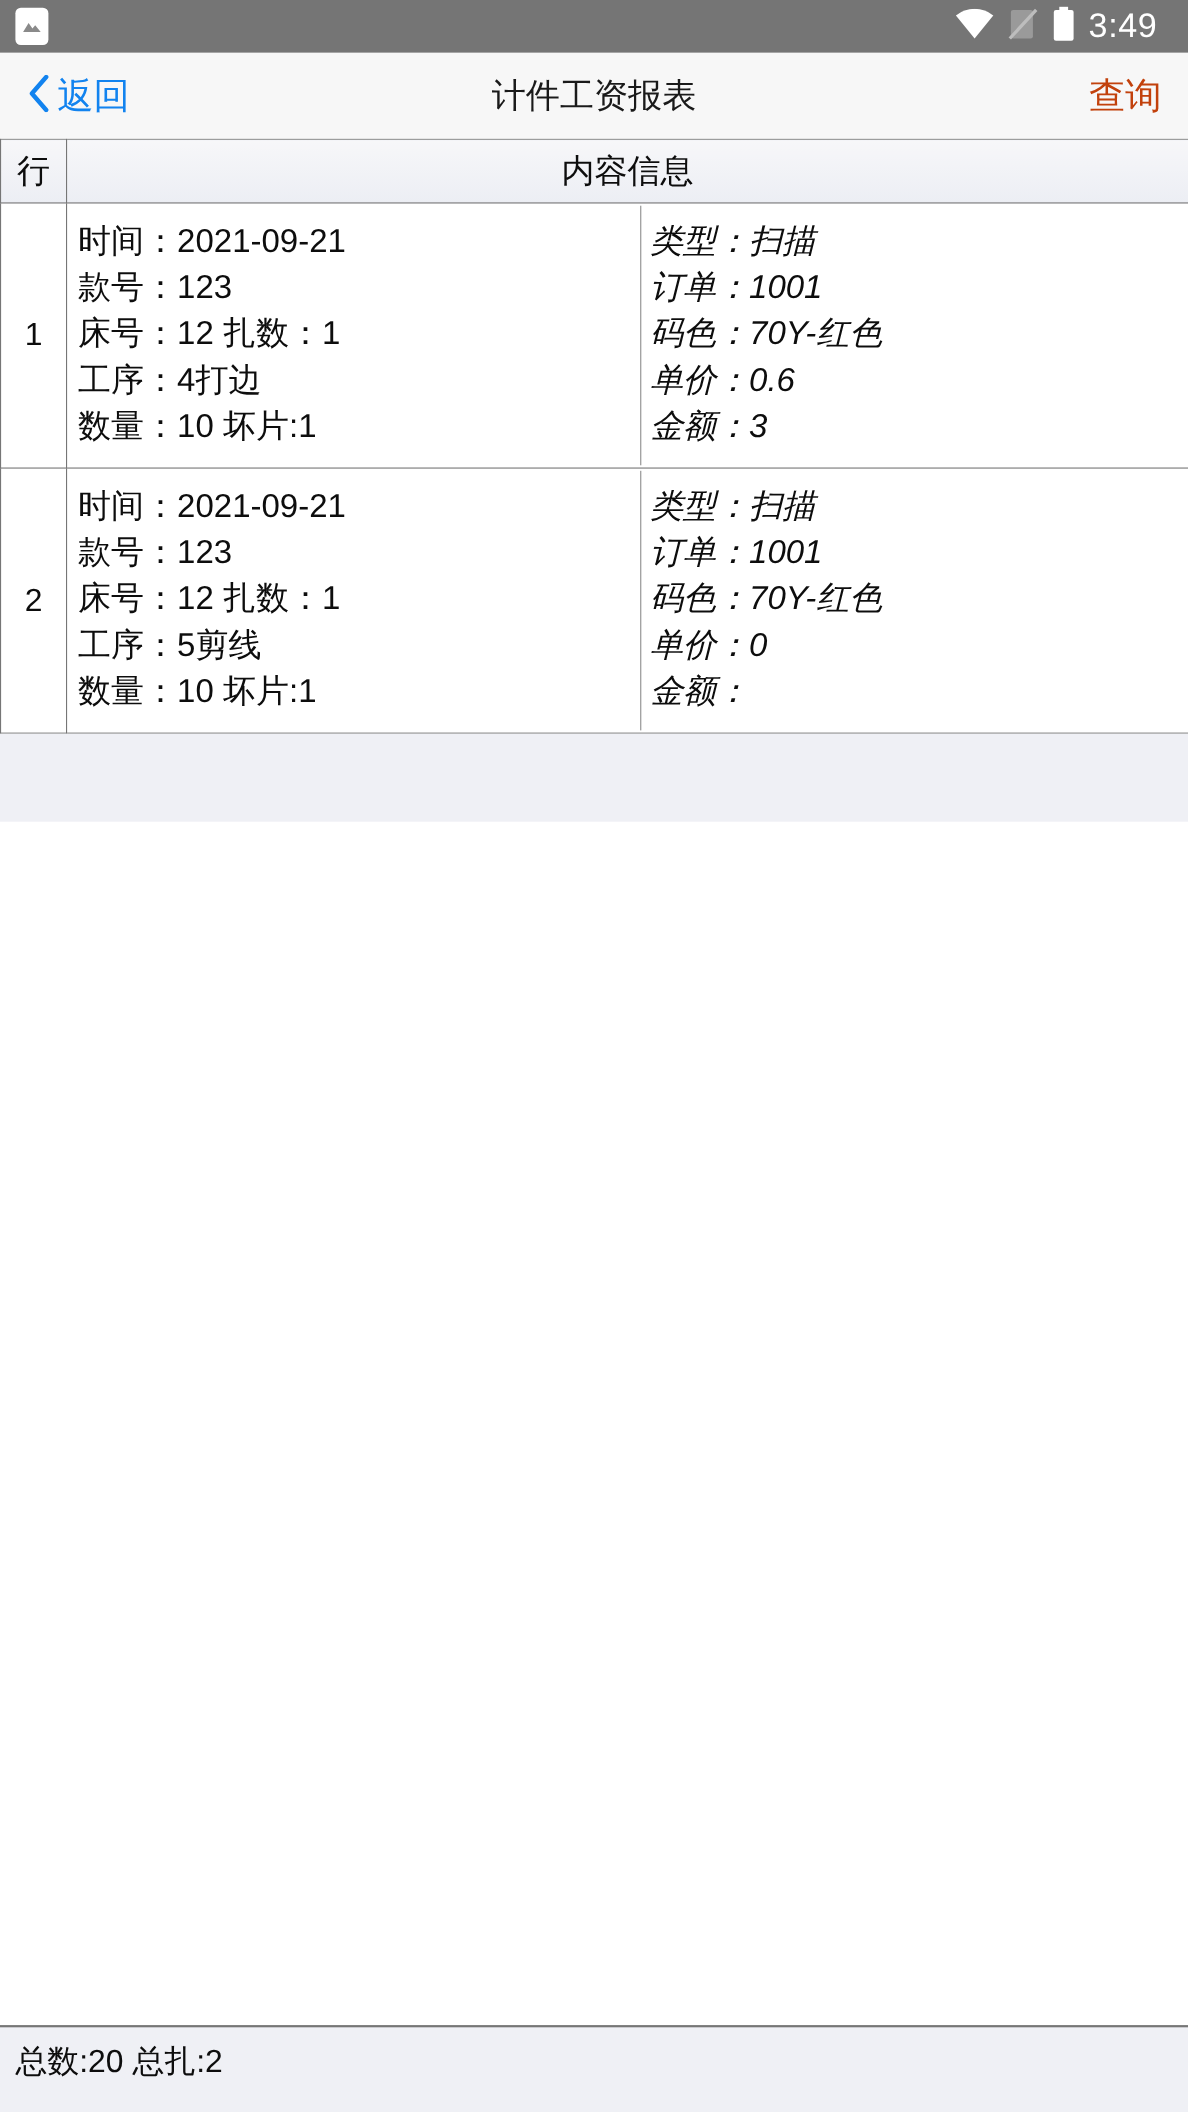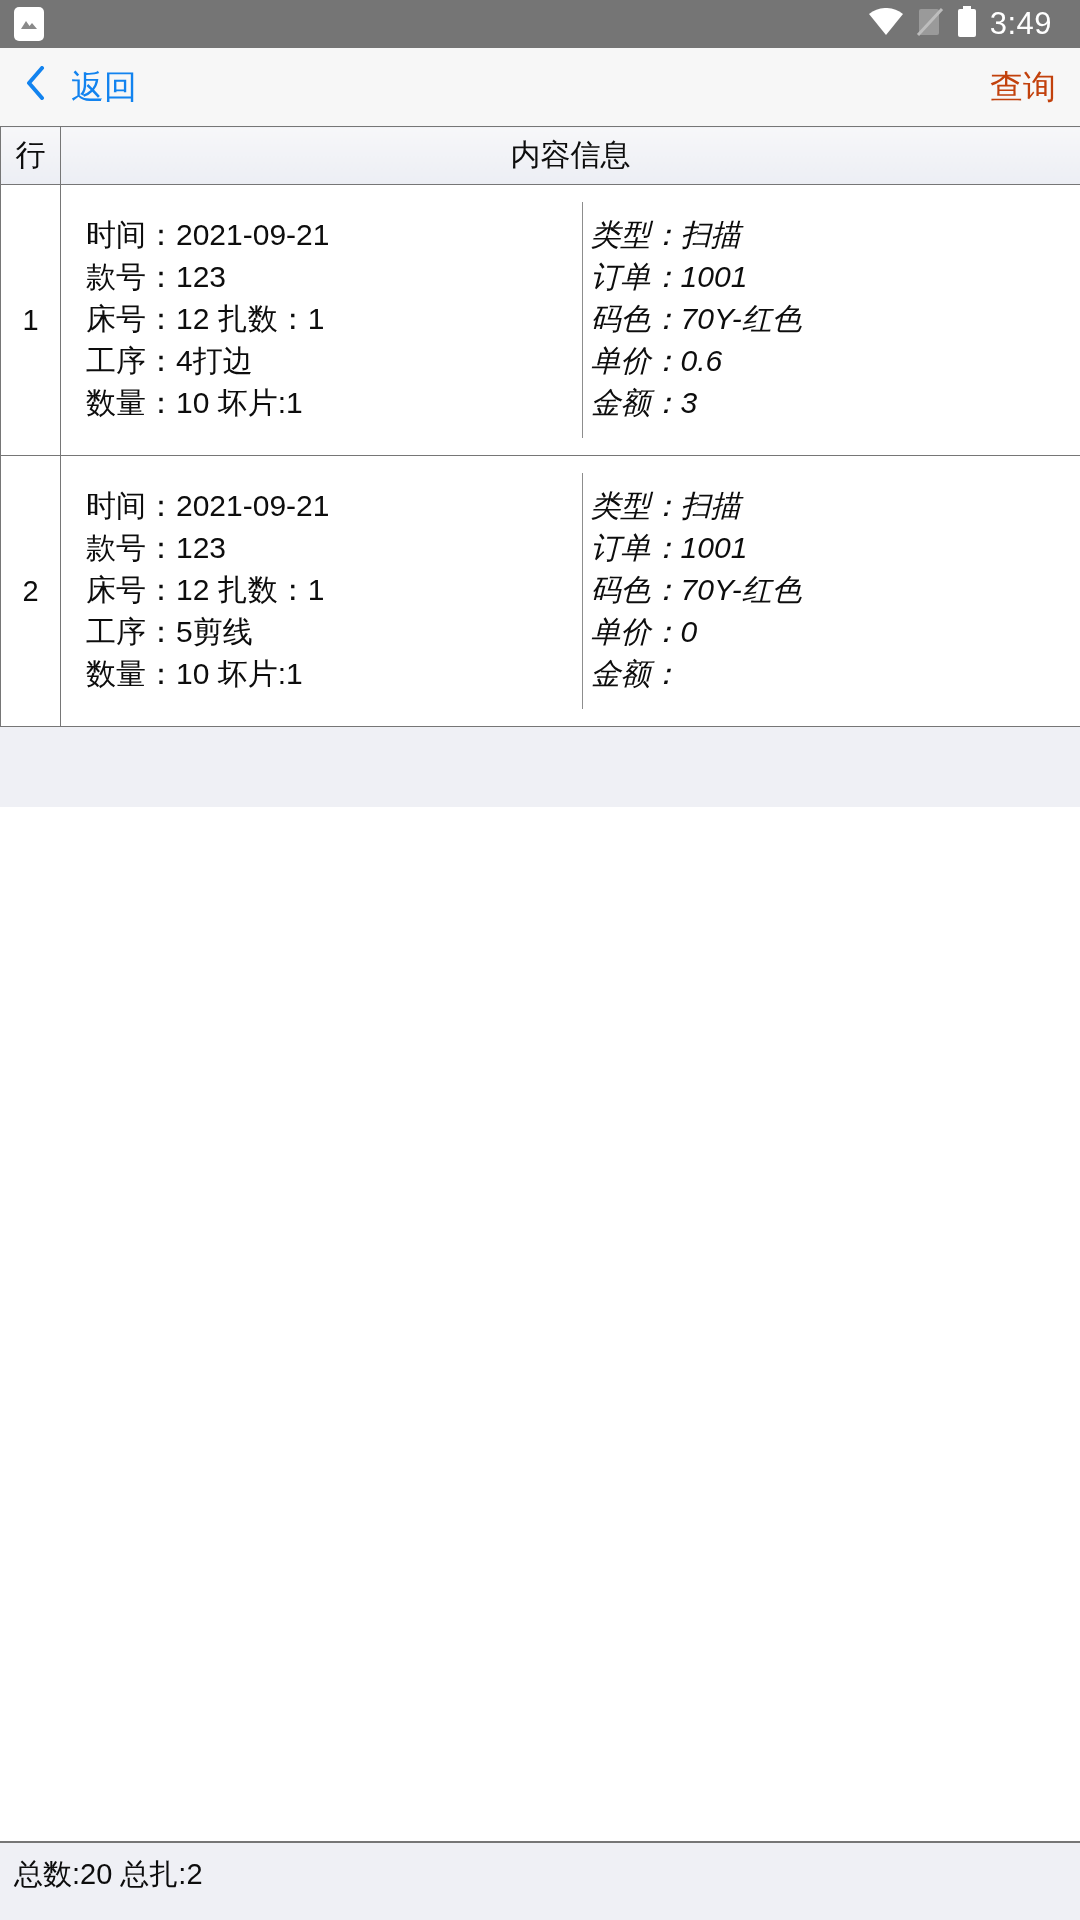--- a/index.html
+++ b/index.html
@@ -55,22 +55,22 @@
   .nav-bar {
     height: 78px;
     background: #f7f7f7;
     position: relative;
     display: flex;
     align-items: center;
     box-sizing: border-box;
   }
   .nav-back {
     display: flex;
-    align-items: center;
-    gap: 25px;
+    align-items: flex-end;
+    gap: 6px;
     padding-left: 26px;
     color: #1283ef;
     font-size: 33px;
     cursor: pointer;
   }
   .nav-title {
     position: absolute;
     left: 0;
     right: 0;
     text-align: center;
@@ -115,21 +115,21 @@
   .idx-cell {
     text-align: center;
     font-size: 29px;
     color: #0d0d0d;
     border-right: 1px solid #8d8d8d;
     border-left: 1px solid #cfcfcf;
     border-top: 1px solid #8d8d8d;
     border-bottom: 1px solid #8d8d8d;
   }
   .body-cell {
-    padding: 17px;
+    padding: 2px;
     border-top: 1px solid #8d8d8d;
     border-bottom: 1px solid #8d8d8d;
     border-right: 1px solid #8d8d8d;
     border-left: none;
   }
   .cell-split {
     display: flex;
     width: 100%;
   }
   .cell-half {
@@ -223,20 +223,21 @@
 
 <div class="nav-bar">
   <div class="nav-back">
     <span>
       <svg width="20" height="34" viewBox="0 0 20 34" aria-hidden="true">
         <polyline points="16,2 3,17 16,32" fill="none" stroke="#1283ef" stroke-width="4" stroke-linecap="round" stroke-linejoin="round"></polyline>
       </svg>
     </span>
     <span>返回</span>
   </div>
+  <div class="nav-title">计件工资报表</div>
   <div class="nav-action">查询</div>
 </div>
 
 <div class="table-wrap">
   <table class="rpt-table">
     <colgroup>
       <col class="col-idx">
       <col class="col-body">
     </colgroup>
     <thead>

